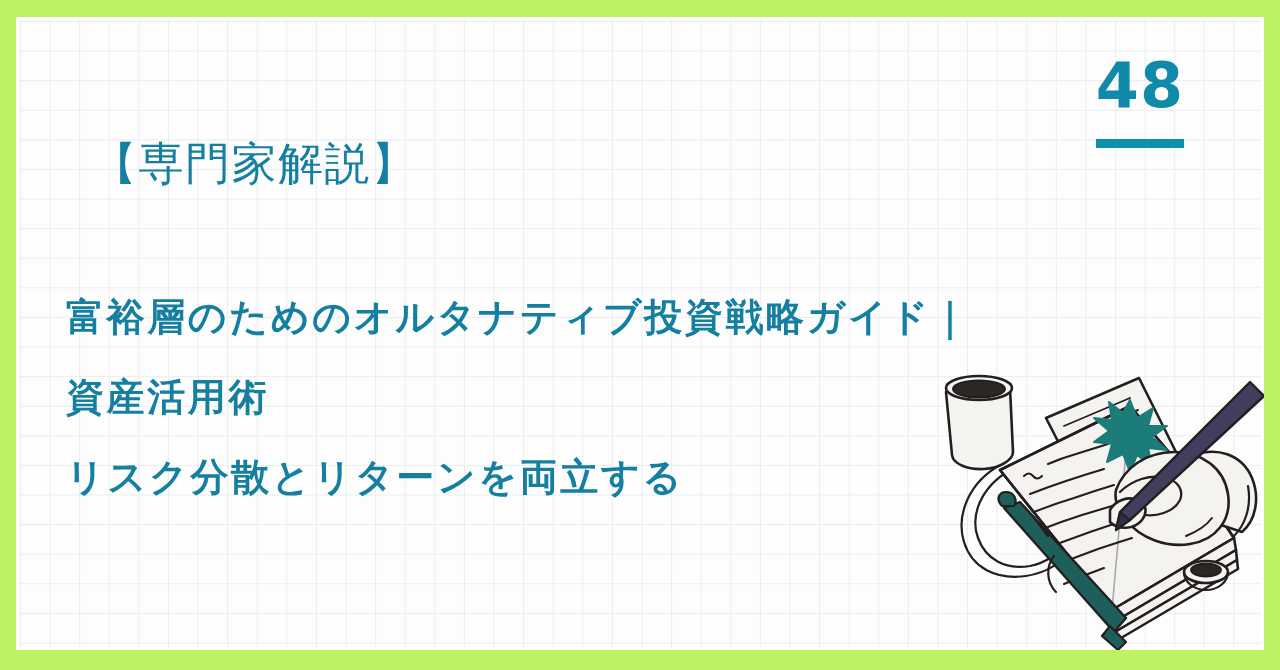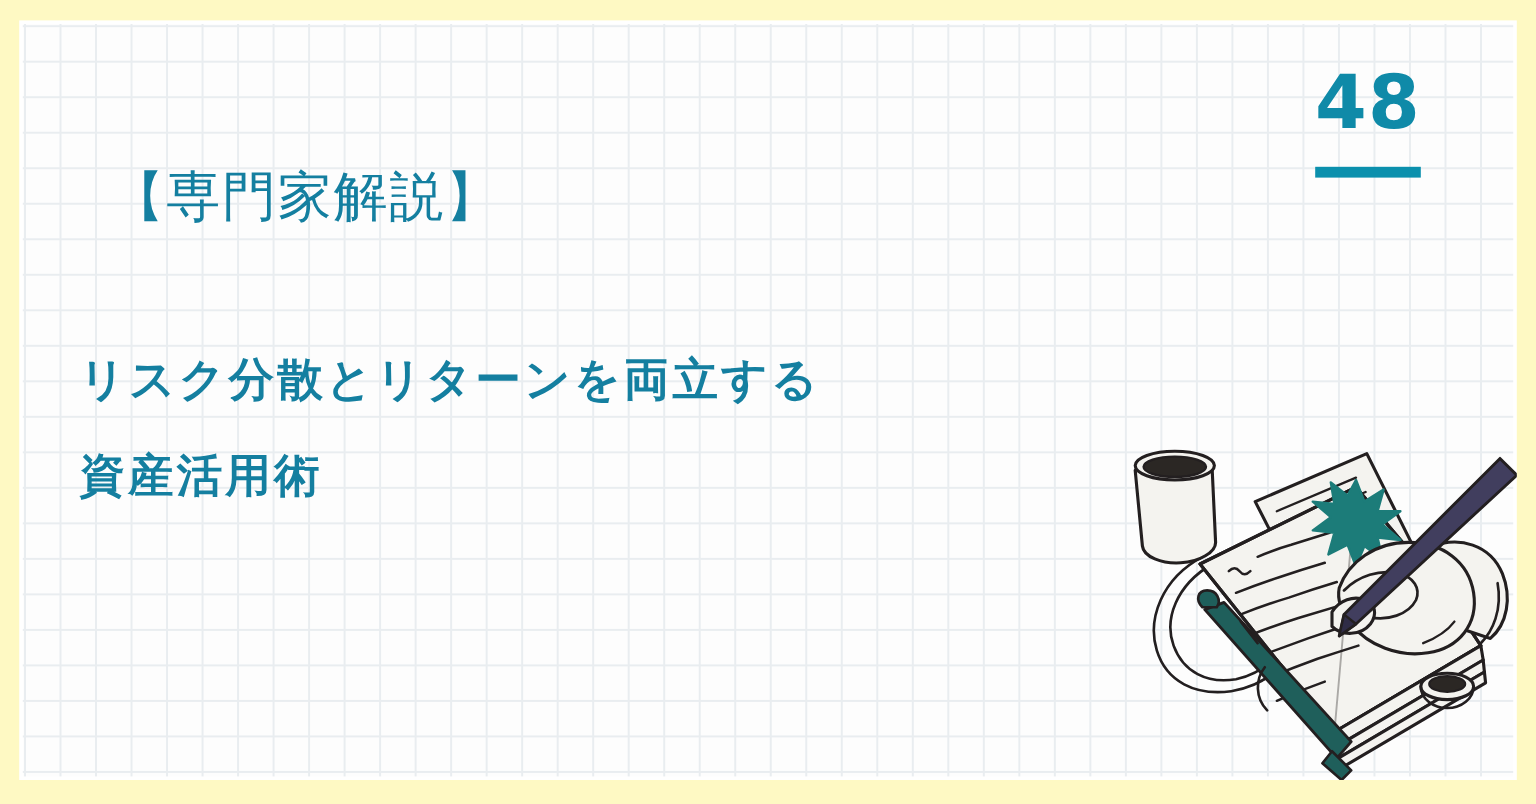--- a/index.html
+++ b/index.html
@@ -6,21 +6,21 @@
     margin: 0;
     padding: 0;
     background: #ffffff;
   }
 
   .canvas {
     position: relative;
     width: 1280px;
     height: 670px;
     overflow: hidden;
-    background: #fef9c3;
+    background: #bef264;
     font-family: "Liberation Sans", "DejaVu Sans", sans-serif;
   }
 
   
   .paper-gap {
     position: absolute;
     left: 16px;
     top: 17px;
     right: 16px;
     bottom: 20px;
@@ -114,22 +114,23 @@
   <div class="paper"></div>
 
   <div class="number-block">
     <div class="number-value">48</div>
     <div class="number-rule"></div>
   </div>
 
   <div class="eyebrow">【専門家解説】</div>
 
   <div class="headline">
+    <div class="headline-line">富裕層のためのオルタナティブ投資戦略ガイド｜</div>
+    <div class="headline-line">資産活用術</div>
     <div class="headline-line">リスク分散とリターンを両立する</div>
-    <div class="headline-line">資産活用術</div>
   </div>
 
   <div class="illustration">
     <svg viewBox="0 0 330 290" xmlns="http://www.w3.org/2000/svg" fill="none" stroke="#231f20" stroke-width="2.6" stroke-linecap="round" stroke-linejoin="round">
 
       <g stroke-width="2.2">
         <path d="M68 104 C 34 122, 22 156, 30 182 C 38 208, 62 220, 92 216
                  C 118 212, 132 198, 140 186"></path>
         <path d="M76 110 C 46 128, 36 156, 44 178 C 52 200, 72 210, 96 206
                  C 116 202, 128 190, 136 180"></path>

